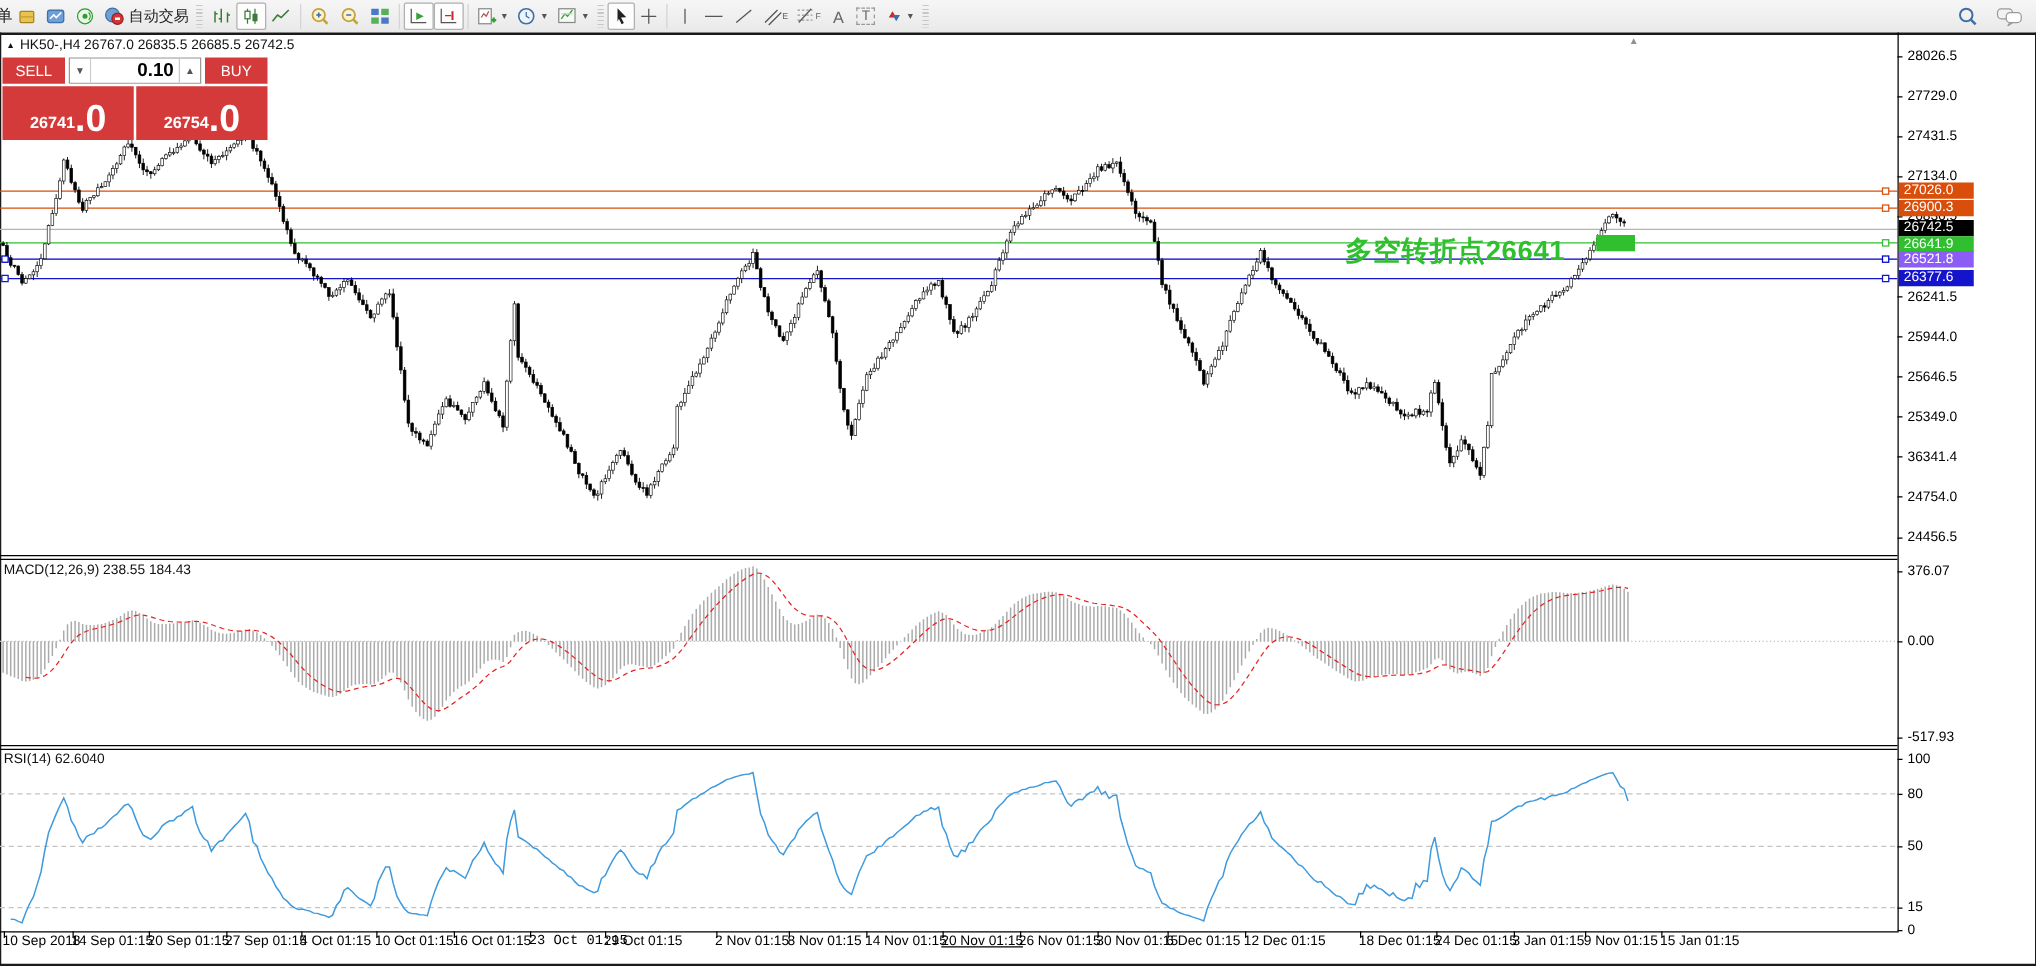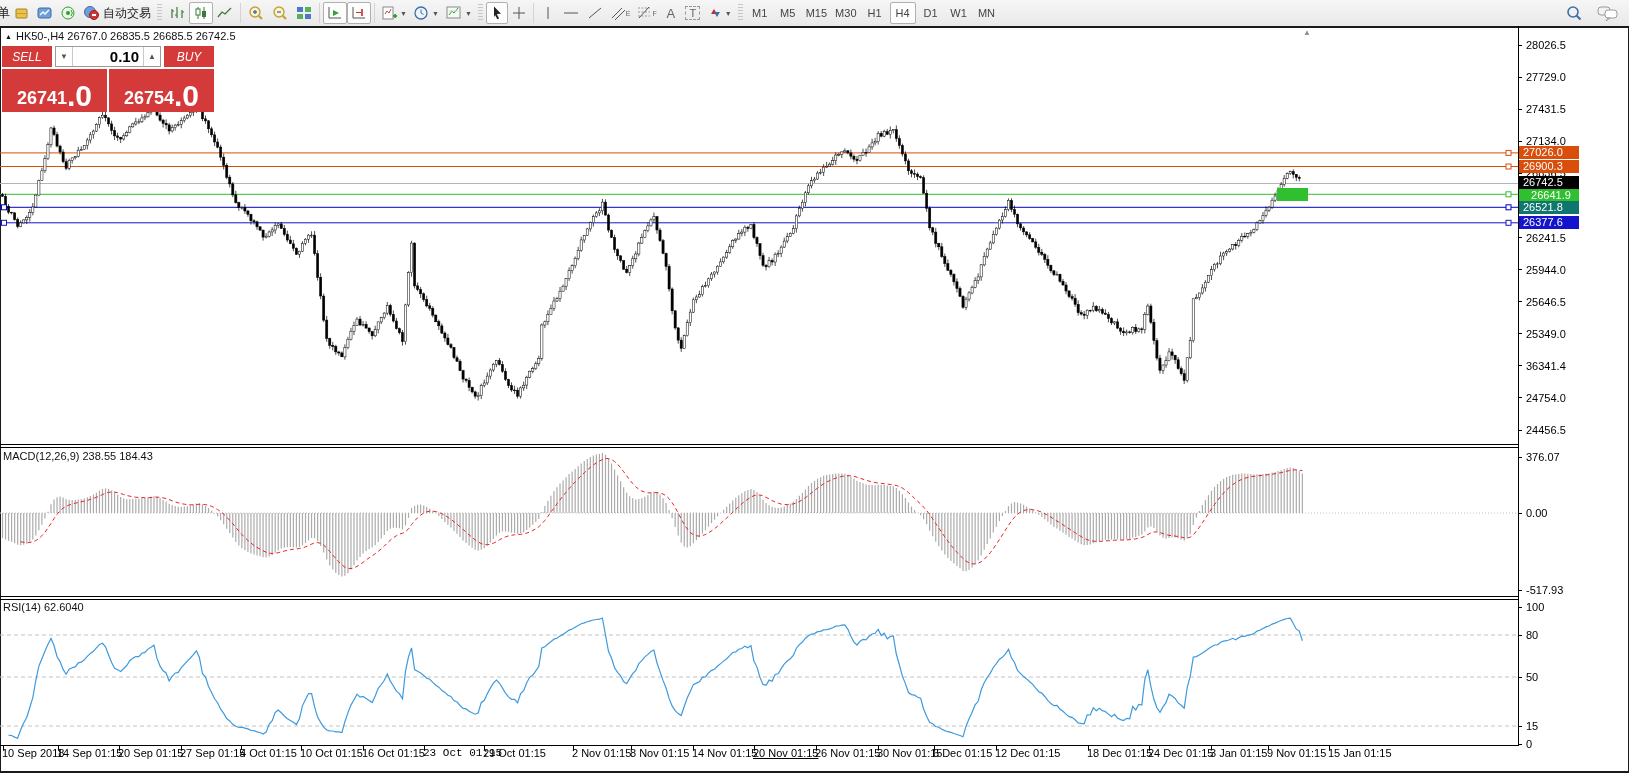--- a/index.html
+++ b/index.html
@@ -34,30 +34,30 @@
   .xtick{position:absolute;top:719px;width:1px;height:5px;background:#000;}
   .plabel{position:absolute;left:1519px;width:60px;height:13px;font-size:11px;line-height:13px;
     color:#fff;padding-left:4px;box-sizing:border-box;z-index:4;}
   .note{position:absolute;left:1076px;top:160px;font-size:22px;font-weight:bold;color:#2fbf2f;
     z-index:3;white-space:nowrap;letter-spacing:0.5px;}
   .shiftmark{position:absolute;left:1303px;top:2px;font-size:8px;color:#909090;z-index:3;}
   
   .tpanel{position:absolute;left:2px;top:20px;width:212px;z-index:7;}
   .trow1{display:flex;height:21px;}
   .sellbtn,.buybtn{width:50px;background:#d43a3a;color:#fff;font-size:12px;
-    display:flex;align-items:center;justify-content:center;font-style:italic;}
+    display:flex;align-items:center;justify-content:center;}
   .sellbtn{margin-right:3px;}  .buybtn{margin-left:3px;}
   .spin{display:flex;flex:1;border:1px solid #9a9a9a;background:#fff;box-sizing:border-box;}
   .spindown,.spinup{width:16px;color:#555;font-size:8px;display:flex;align-items:center;justify-content:center;background:#fff;}
   .spindown{border-right:1px solid #c9c9c9;}  .spinup{border-left:1px solid #c9c9c9;}
   .volinput{flex:1;text-align:right;font-size:15px;font-weight:bold;color:#000;padding-right:4px;line-height:19px;background:#fff;}
   .trow2{display:flex;margin-top:2px;height:43px;}
   .bigsell,.bigbuy{width:105px;background:#d43a3a;color:#fff;display:flex;align-items:flex-end;justify-content:center;padding-bottom:2px;box-sizing:border-box;}
   .bigsell{margin-right:2px;}
-  .pmain{font-size:18px;font-weight:bold;line-height:24px;}
+  .pmain{font-size:13px;font-weight:bold;line-height:24px;}
   .pbig{font-size:30px;font-weight:bold;line-height:28px;}
 </style>
 </head>
 <body>
 
 <div class="toolbar">
   <span class="neworder">单</span>
   <div class="tbtn">
     <svg width="17" height="16" viewBox="0 0 17 16">
         <rect x="3" y="4" width="11" height="9" rx="1" fill="#eac34f" stroke="#a8821f"></rect>
@@ -211,31 +211,20 @@
     <span style="font-size:11px;color:#666;border:1px dashed #999;padding:0 3px;">T</span>
   </div>
   <div class="tbtn">
     <svg width="16" height="16" viewBox="0 0 16 16">
         <path d="M4 9l3-5 3 5z" fill="#c92828"></path>
         <path d="M7 7l3 5 3-5z" fill="#3f6ea5"></path>
       </svg>
     <span class="ddarrow">▼</span>
   </div>
   <span class="grip"></span>
-  <div id="tf-group" style="display:flex;align-items:center;">
-      <div class="tbtn tf">M1</div>
-      <div class="tbtn tf">M5</div>
-      <div class="tbtn tf">M15</div>
-      <div class="tbtn tf">M30</div>
-      <div class="tbtn tf">H1</div>
-      <div class="tbtn tf pressed">H4</div>
-      <div class="tbtn tf">D1</div>
-      <div class="tbtn tf">W1</div>
-      <div class="tbtn tf">MN</div>
-    </div>
   <div class="tright">
     <svg width="18" height="17" viewBox="0 0 18 17">
         <circle cx="8" cy="7" r="5" fill="none" stroke="#3f6ea5" stroke-width="1.6"></circle>
         <path d="M11.7 10.7L15.5 14.5" stroke="#3f6ea5" stroke-width="2"></path>
       </svg>
     <svg width="22" height="16" viewBox="0 0 22 16">
         <rect x="1" y="2" width="12" height="8" rx="3" fill="#f2f2f2" stroke="#9a9a9a"></rect>
         <rect x="8" y="5" width="12" height="8" rx="3" fill="#fff" stroke="#9a9a9a"></rect>
         <path d="M11 13l-2 3 4-3z" fill="#fff" stroke="#9a9a9a"></path>
       </svg>
@@ -1571,20 +1560,21 @@
   <div style="position:absolute;left:1518px;top:0;width:1px;height:719px;background:#000;"></div>
   <div style="position:absolute;left:0;top:719px;width:1519px;height:1px;background:#000;"></div>
 
   <div class="ctitle"><span class="ctri">▲</span><span>HK50-,H4 26767.0 26835.5 26685.5 26742.5</span></div>
 
   <div class="shiftmark">▲</div>
 
   <div class="indlabel" style="top:424px;">MACD(12,26,9) 238.55 184.43</div>
   <div class="indlabel" style="top:575px;">RSI(14) 62.6040</div>
 
+  <div class="note" style="color: rgb(47, 191, 47);">多空转折点26641</div>
 
   <div class="tpanel">
     <div class="trow1">
       <div class="sellbtn">SELL</div>
       <div class="spin">
         <div class="spindown">▼</div>
         <div class="volinput">0.10</div>
         <div class="spinup">▲</div>
       </div>
       <div class="buybtn">BUY</div>
@@ -1680,16 +1670,16 @@
     <div class="xlabel" style="left: 1148px;">24 Dec 01:15</div>
     <div class="xtick" style="left: 1211px;"></div>
     <div class="xlabel" style="left: 1210px;">3 Jan 01:15</div>
     <div class="xtick" style="left: 1268px;"></div>
     <div class="xlabel" style="left: 1267px;">9 Nov 01:15</div>
     <div class="xtick" style="left: 1329px;"></div>
     <div class="xlabel" style="left: 1328px;">15 Jan 01:15</div>
     <div class="plabel" style="top: 120.397px; background: rgb(217, 78, 10);">27026.0</div>
     <div class="plabel" style="top: 133.953px; background: rgb(217, 78, 10);">26900.3</div>
     <div class="plabel" style="top: 150px; background: rgb(0, 0, 0);">26742.5</div>
-    <div class="plabel" style="top: 163.4px; background: rgb(47, 191, 47); text-align: center;">26641.9</div>
-    <div class="plabel" style="top: 174.772px; background: #0f766e;">26521.8</div>
+    <div class="plabel" style="top: 163.4px; background: rgb(47, 191, 47);">26641.9</div>
+    <div class="plabel" style="top: 174.772px; background: #8b5cf6;">26521.8</div>
     <div class="plabel" style="top: 190.323px; background: rgb(20, 20, 204);">26377.6</div>
   </div>
 
 </body></html>

